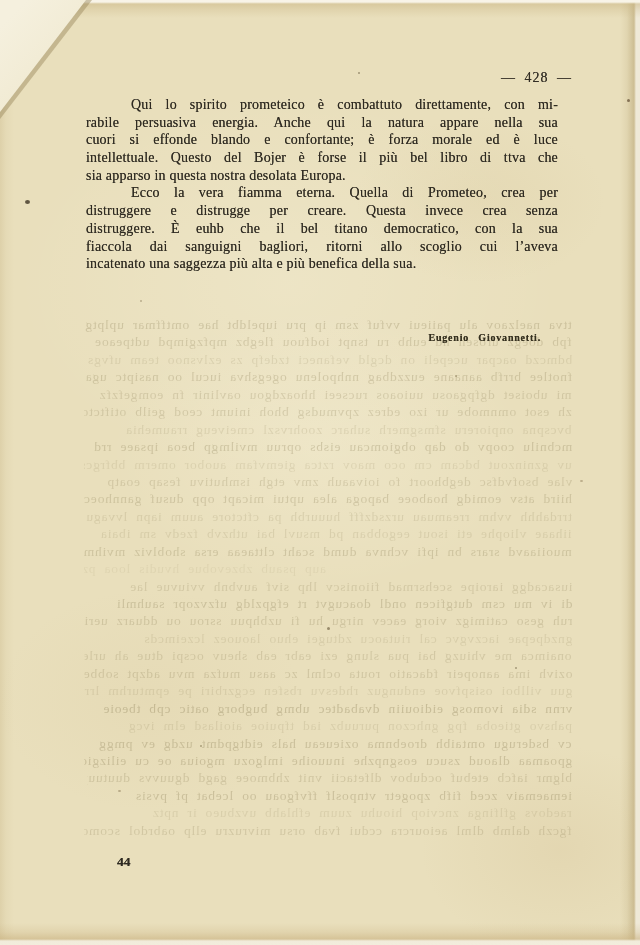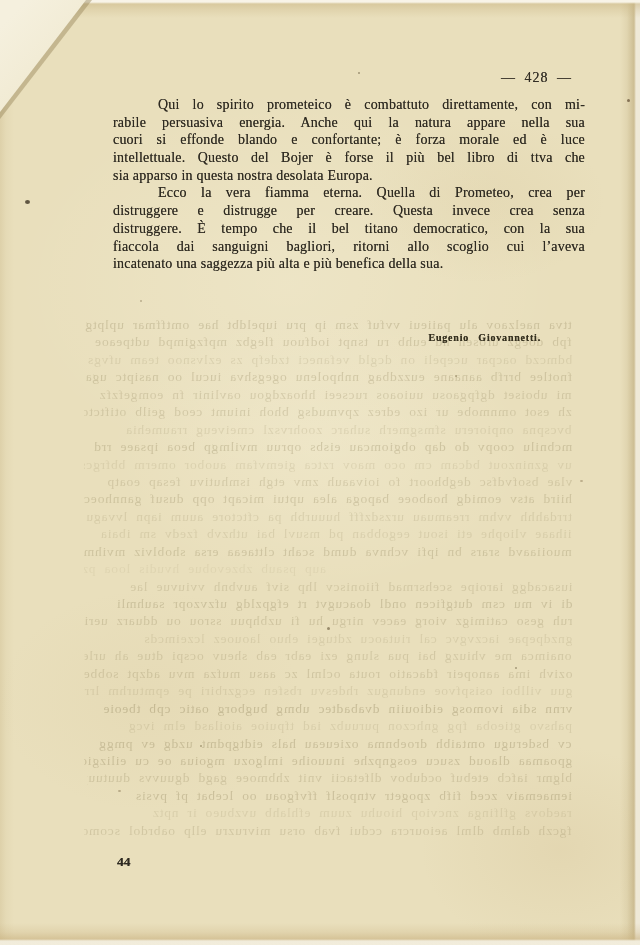--- a/index.html
+++ b/index.html
@@ -29,21 +29,21 @@
     background:linear-gradient(135deg,#f5f0de 10%,#ece4c6 85%);}
   
   .page-number-head{
     position:absolute;top:70px;left:100px;width:472px;
     text-align:right;font-size:14px;letter-spacing:1px;word-spacing:4px;
     color:#332e25;text-shadow:0 0 0.3px rgba(51,46,37,0.8);}
   .text-block{
     position:absolute;top:96px;left:86px;width:472px;
     font-size:14px;color:#2e2a21;
     text-shadow:0 0 0.35px rgba(46,42,33,0.75);
-    letter-spacing:0.2px;margin-left:27px;}
+    letter-spacing:0.2px;}
   .tline{
     height:17.7px;line-height:17.7px;
     text-align:justify;text-align-last:justify;text-justify:inter-word;
     white-space:nowrap;overflow:visible;}
   .tline.indent{padding-left:45px;}
   .tline.last{text-align-last:left;}
   .signature{
     position:absolute;top:332px;left:86px;width:455px;
     text-align:right;font-weight:bold;
     font-size:10px;letter-spacing:0.8px;word-spacing:6px;color:#35301f;
@@ -123,21 +123,21 @@
     <div>
       <div class="tline indent">Qui lo spirito prometeico è combattuto direttamente, con mi-</div>
       <div class="tline">rabile persuasiva energia. Anche qui la natura appare nella sua</div>
       <div class="tline">cuori si effonde blando e confortante; è forza morale ed è luce</div>
       <div class="tline">intellettuale. Questo del Bojer è forse il più bel libro di ttva che</div>
       <div class="tline last">sia apparso in questa nostra desolata Europa.</div>
     </div>
     <div>
       <div class="tline indent">Ecco la vera fiamma eterna. Quella di Prometeo, crea per</div>
       <div class="tline">distruggere e distrugge per creare. Questa invece crea senza</div>
-      <div class="tline">distruggere. È tempo che il bel titano democratico, con la sua</div>
+      <div class="tline">distruggere. È euhb che il bel titano democratico, con la sua</div>
       <div class="tline">fiaccola dai sanguigni bagliori, ritorni allo scoglio cui l’aveva</div>
       <div class="tline last">incatenato una saggezza più alta e più benefica della sua.</div>
     </div>
   </div>
 
   <div class="signature">Eugenio Giovannetti.</div>
 
   <div class="folio">44</div>
 
   <div class="speck s1"></div>

